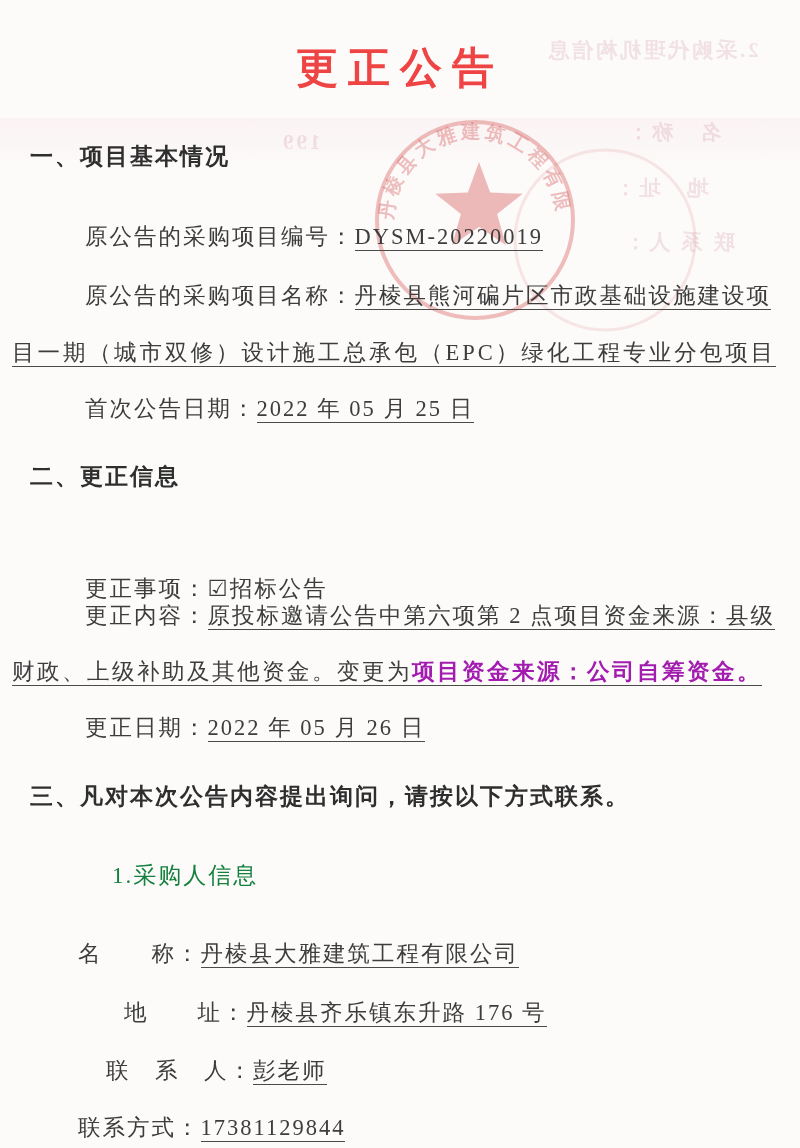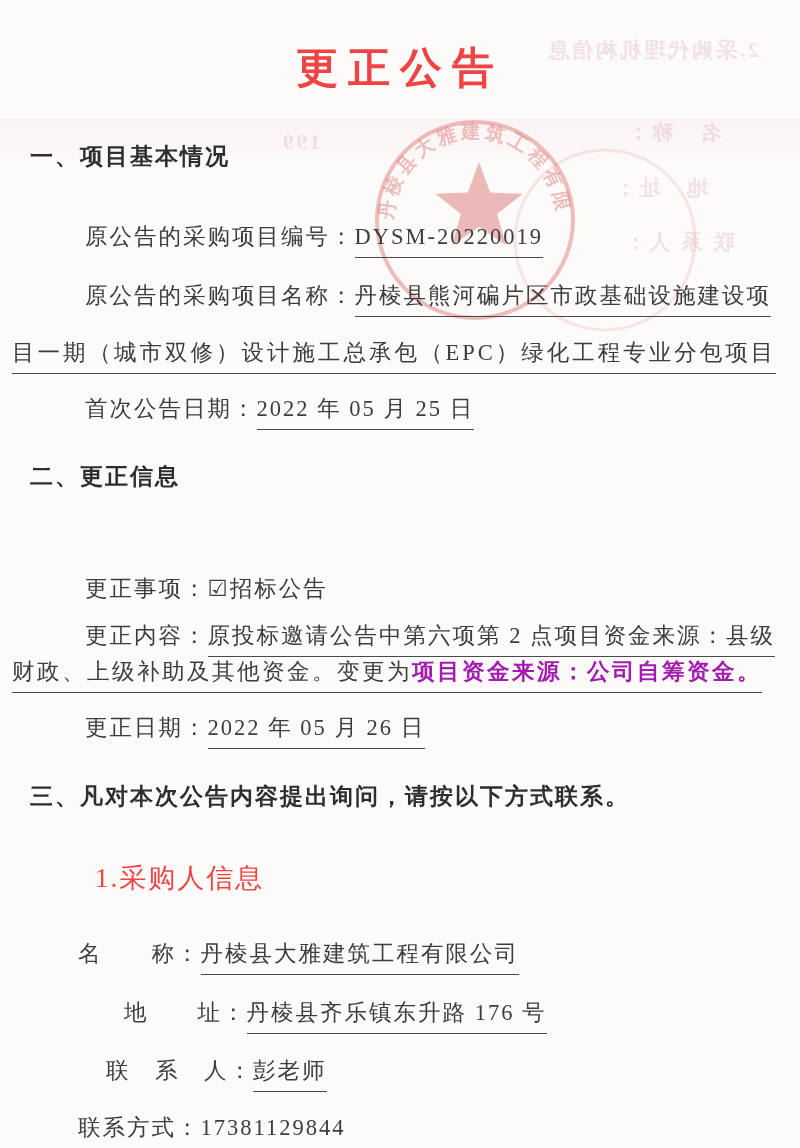--- a/index.html
+++ b/index.html
@@ -30,27 +30,27 @@
     font-size:23px;font-weight:bold;color:#2e2e2e;
     letter-spacing:2px;white-space:nowrap;
   }
   .line{
     position:absolute;
     font-size:22.5px;color:#3d3d3d;
     letter-spacing:2px;white-space:nowrap;
   }
   .u{
     border-bottom:1.5px solid #4a4a4a;
-    padding-bottom:8px;
+    padding-bottom:1px;
   }
   .b{font-weight:bold;color:#a21caf;}
   .checkbox{font-family:"DejaVu Sans",sans-serif;}
   .sub-heading{
-    position:absolute;left:95px;
-    font-size:27px;color:#ef4444;letter-spacing:2px;
+    position:absolute;left:112px;
+    font-size:23px;color:#15803d;letter-spacing:2px;
   }
   
   .stamp{position:absolute;left:357px;top:100px;filter:blur(0.6px);pointer-events:none;}
   .stamp .ring{fill:none;stroke:rgba(216,100,100,0.42);stroke-width:4;}
   .stamp .ring2{fill:none;stroke:rgba(216,100,100,0.14);stroke-width:3;}
   .stamp .star{fill:rgba(219,104,104,0.45);}
   .stamp .ringtext{fill:rgba(214,98,98,0.40);font-size:19px;letter-spacing:4px;
     font-family:"Liberation Serif",serif;font-weight:bold;}
   
   .bleed{
@@ -104,21 +104,21 @@
   <div class="line" style="top:393px;left:85px;">
     <span>首次公告日期：</span><span class="u">2022 年 05 月 25 日</span>
   </div>
 
   <div class="sec-heading" style="top:461px;">二、更正信息</div>
 
   <div class="line" style="top:541px;left:85px;margin-top:32px;">
     <span>更正事项：</span><span class="checkbox">☑</span><span>招标公告</span>
   </div>
 
-  <div class="line" style="top:620px;left:85px;">
+  <div class="line" style="top:600px;left:85px;">
     <span>更正内容：</span><span class="u">原投标邀请公告中第六项第 2 点项目资金来源：县级</span>
   </div>
   <div class="line" style="top:656px;left:12px;letter-spacing:2.5px;">
     <span class="u"><span>财政、上级补助及其他资金。变更为</span><span class="b">项目资金来源：公司自筹资金。</span></span>
   </div>
 
   <div class="line" style="top:712px;left:85px;">
     <span>更正日期：</span><span class="u">2022 年 05 月 26 日</span>
   </div>
 

